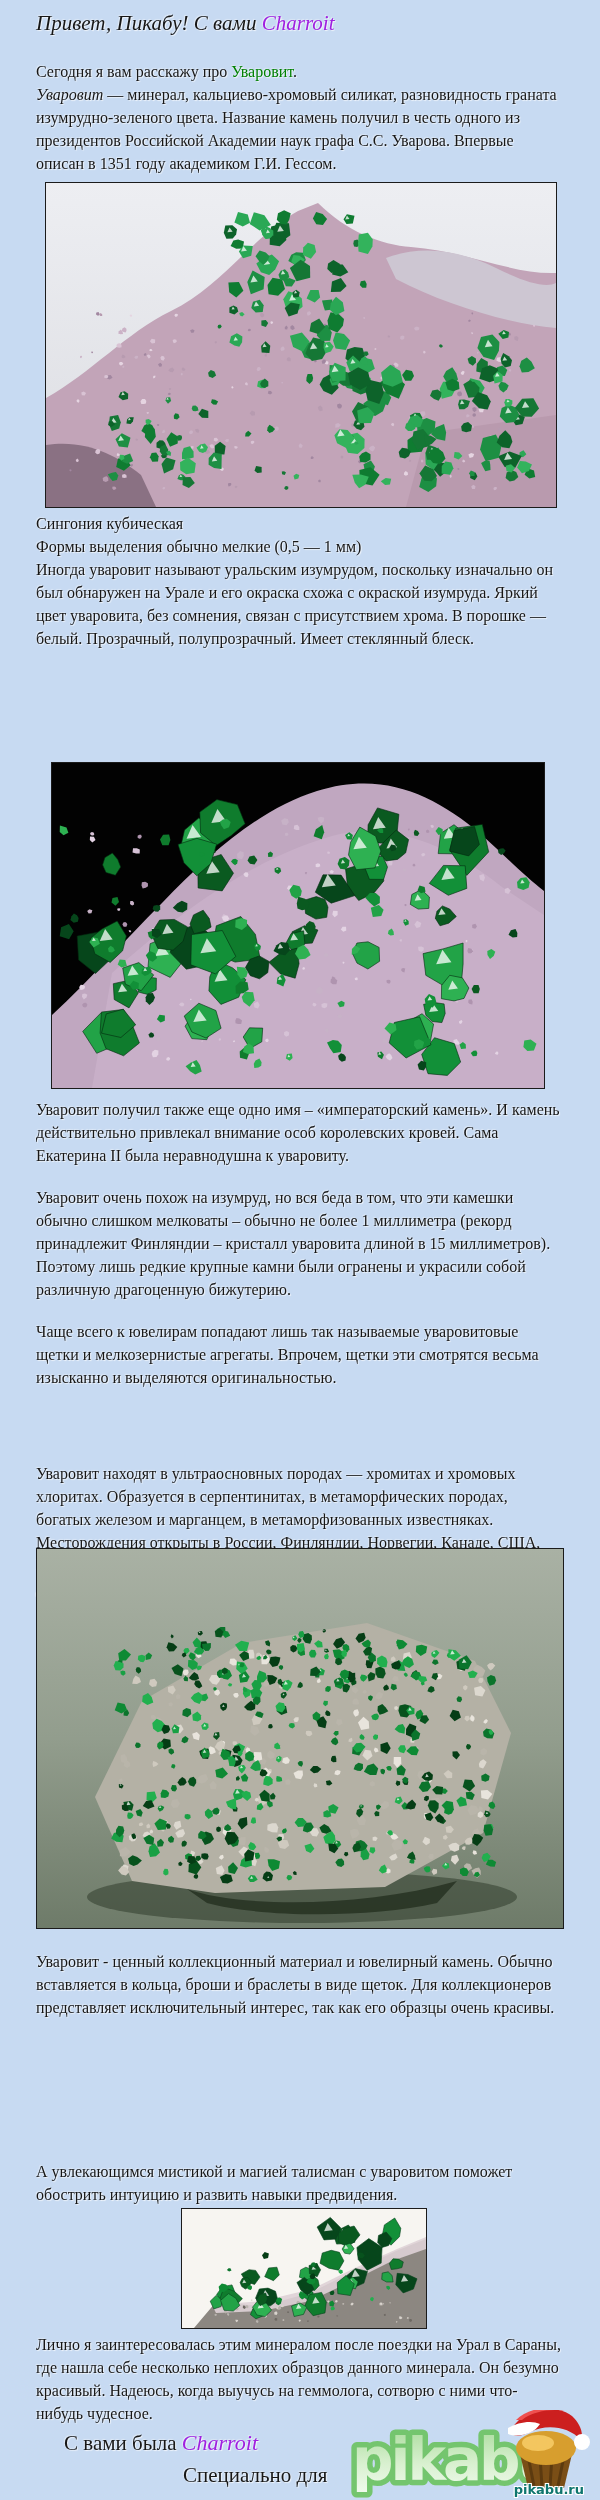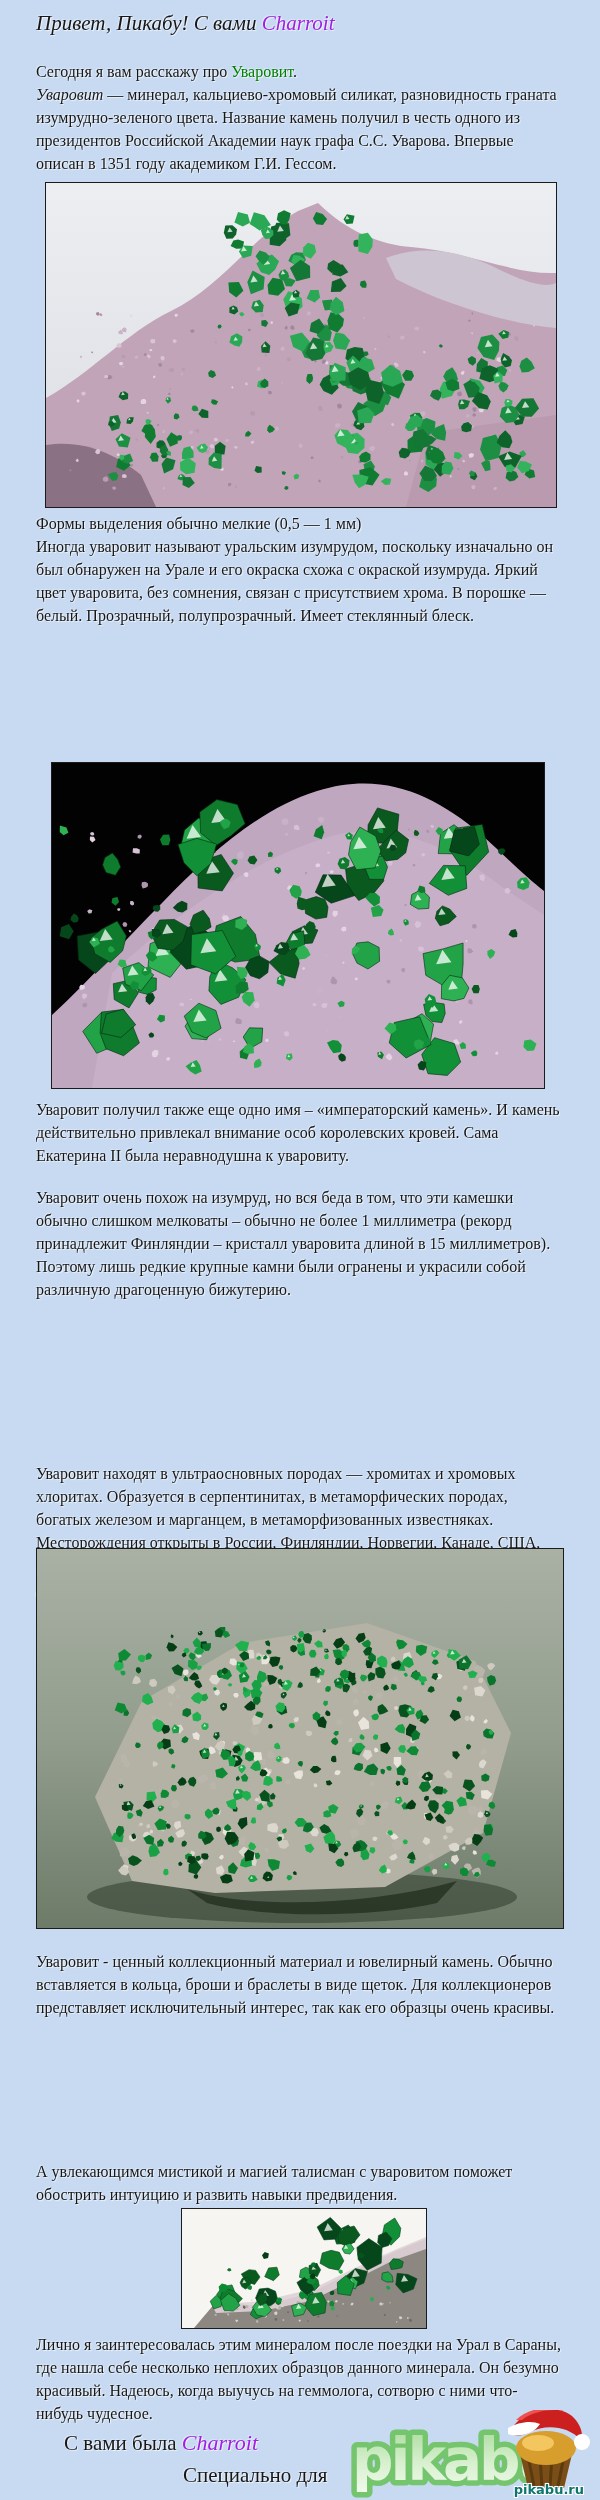--- a/index.html
+++ b/index.html
@@ -438,20 +438,21 @@
           <polygon points="215.1,203.6 214.1,200.7 215.5,198.2 218.8,195.6 222.3,198.6 222.3,203.3 218.3,205.0" fill="#157735"></polygon>
           <polygon points="242.3,303.8 242.2,306.0 240.0,306.9 238.2,305.5 239.0,303.6 240.5,303.0" fill="#157735"></polygon>
           <polygon points="422.9,290.5 424.9,287.4 428.6,288.9 428.5,293.0 424.9,292.9" fill="#1d8f43"></polygon>
           <polygon points="219.8,136.9 222.2,140.1 219.9,143.9 215.4,142.4 215.4,137.5" fill="#157735"></polygon>
           <polygon points="147.0,227.9 145.7,225.7 146.6,222.8 149.5,222.6 151.7,224.3 152.5,227.4 149.4,228.2" fill="#1d8f43"></polygon>
         </g>
     </svg>
   </div>
 
   <div class="txt" style="top:512px">
+    <div>Сингония кубическая</div>
     <div>Формы выделения обычно мелкие (0,5 — 1 мм)</div>
     <div>Иногда уваровит называют уральским изумрудом, поскольку изначально он был обнаружен на Урале и его окраска схожа с окраской изумруда. Яркий цвет уваровита, без сомнения, связан с присутствием хрома. В порошке — белый. Прозрачный, полупрозрачный. Имеет стеклянный блеск.</div>
   </div>
 
   <div class="photo" style="left:51px;top:762px;width:494px;height:327px">
     <svg width="492" height="325" viewBox="0 0 492 325">
       <rect width="492" height="325" fill="#020202"></rect>
       <path d="M0,325 L0,252 C40,215 70,180 110,140 C160,88 210,45 265,28 C330,8 380,30 430,72 C455,95 475,115 492,128 L492,325 Z" fill="#c0a7c0"></path>
       <path d="M60,210 C120,155 200,95 280,73 C340,57 400,84 450,124 L492,152 L492,325 L40,325 Z" fill="#cdb6cd" opacity="0.55"></path>
       <g id="g2">
@@ -736,20 +737,21 @@
           <polygon points="239.5,132.7 237.3,127.1 241.3,121.8 247.5,123.2 249.8,128.0 248.8,132.8 244.2,135.8" fill="#22a347"></polygon>
           <polygon points="107.5,251.7 112.9,252.6 112.8,257.8 108.6,259.4 104.9,256.3" fill="#129038"></polygon>
         </g>
     </svg>
   </div>
 
   <div class="txt" style="top:1098px">Уваровит получил также еще одно имя – «императорский камень». И камень действительно привлекал внимание особ королевских кровей. Сама Екатерина II была неравнодушна к уваровиту.</div>
 
   <div class="txt" style="top:1186px">Уваровит очень похож на изумруд, но вся беда в том, что эти камешки обычно слишком мелковаты – обычно не более 1 миллиметра (рекорд принадлежит Финляндии – кристалл уваровита длиной в 15 миллиметров). Поэтому лишь редкие крупные камни были огранены и украсили собой различную драгоценную бижутерию.</div>
 
+  <div class="txt" style="top:1320px">Чаще всего к ювелирам попадают лишь так называемые уваровитовые щетки и мелкозернистые агрегаты. Впрочем, щетки эти смотрятся весьма изысканно и выделяются оригинальностью.</div>
 
   <div class="txt" style="top:1462px">Уваровит находят в ультраосновных породах — хромитах и хромовых хлоритах. Образуется в серпентинитах, в метаморфических породах, богатых железом и марганцем, в метаморфизованных известняках. Месторождения открыты в России, Финляндии, Норвегии, Канаде, США, ЮАР, Турции . Встречается в Пиренеях, Гималаях, в Силезии, Италии (Валь-д’Аостра и Ломбардия).</div>
 
   <div class="photo" style="left:36px;top:1548px;width:528px;height:381px">
     <svg width="526" height="379" viewBox="0 0 526 379">
       <defs>
         <linearGradient id="bg3" x1="0" y1="0" x2="0" y2="1">
           <stop offset="0" stop-color="#a9b1a4"></stop>
             <stop offset="0.5" stop-color="#929d8d"></stop>
             <stop offset="1" stop-color="#6e7b69"></stop>

